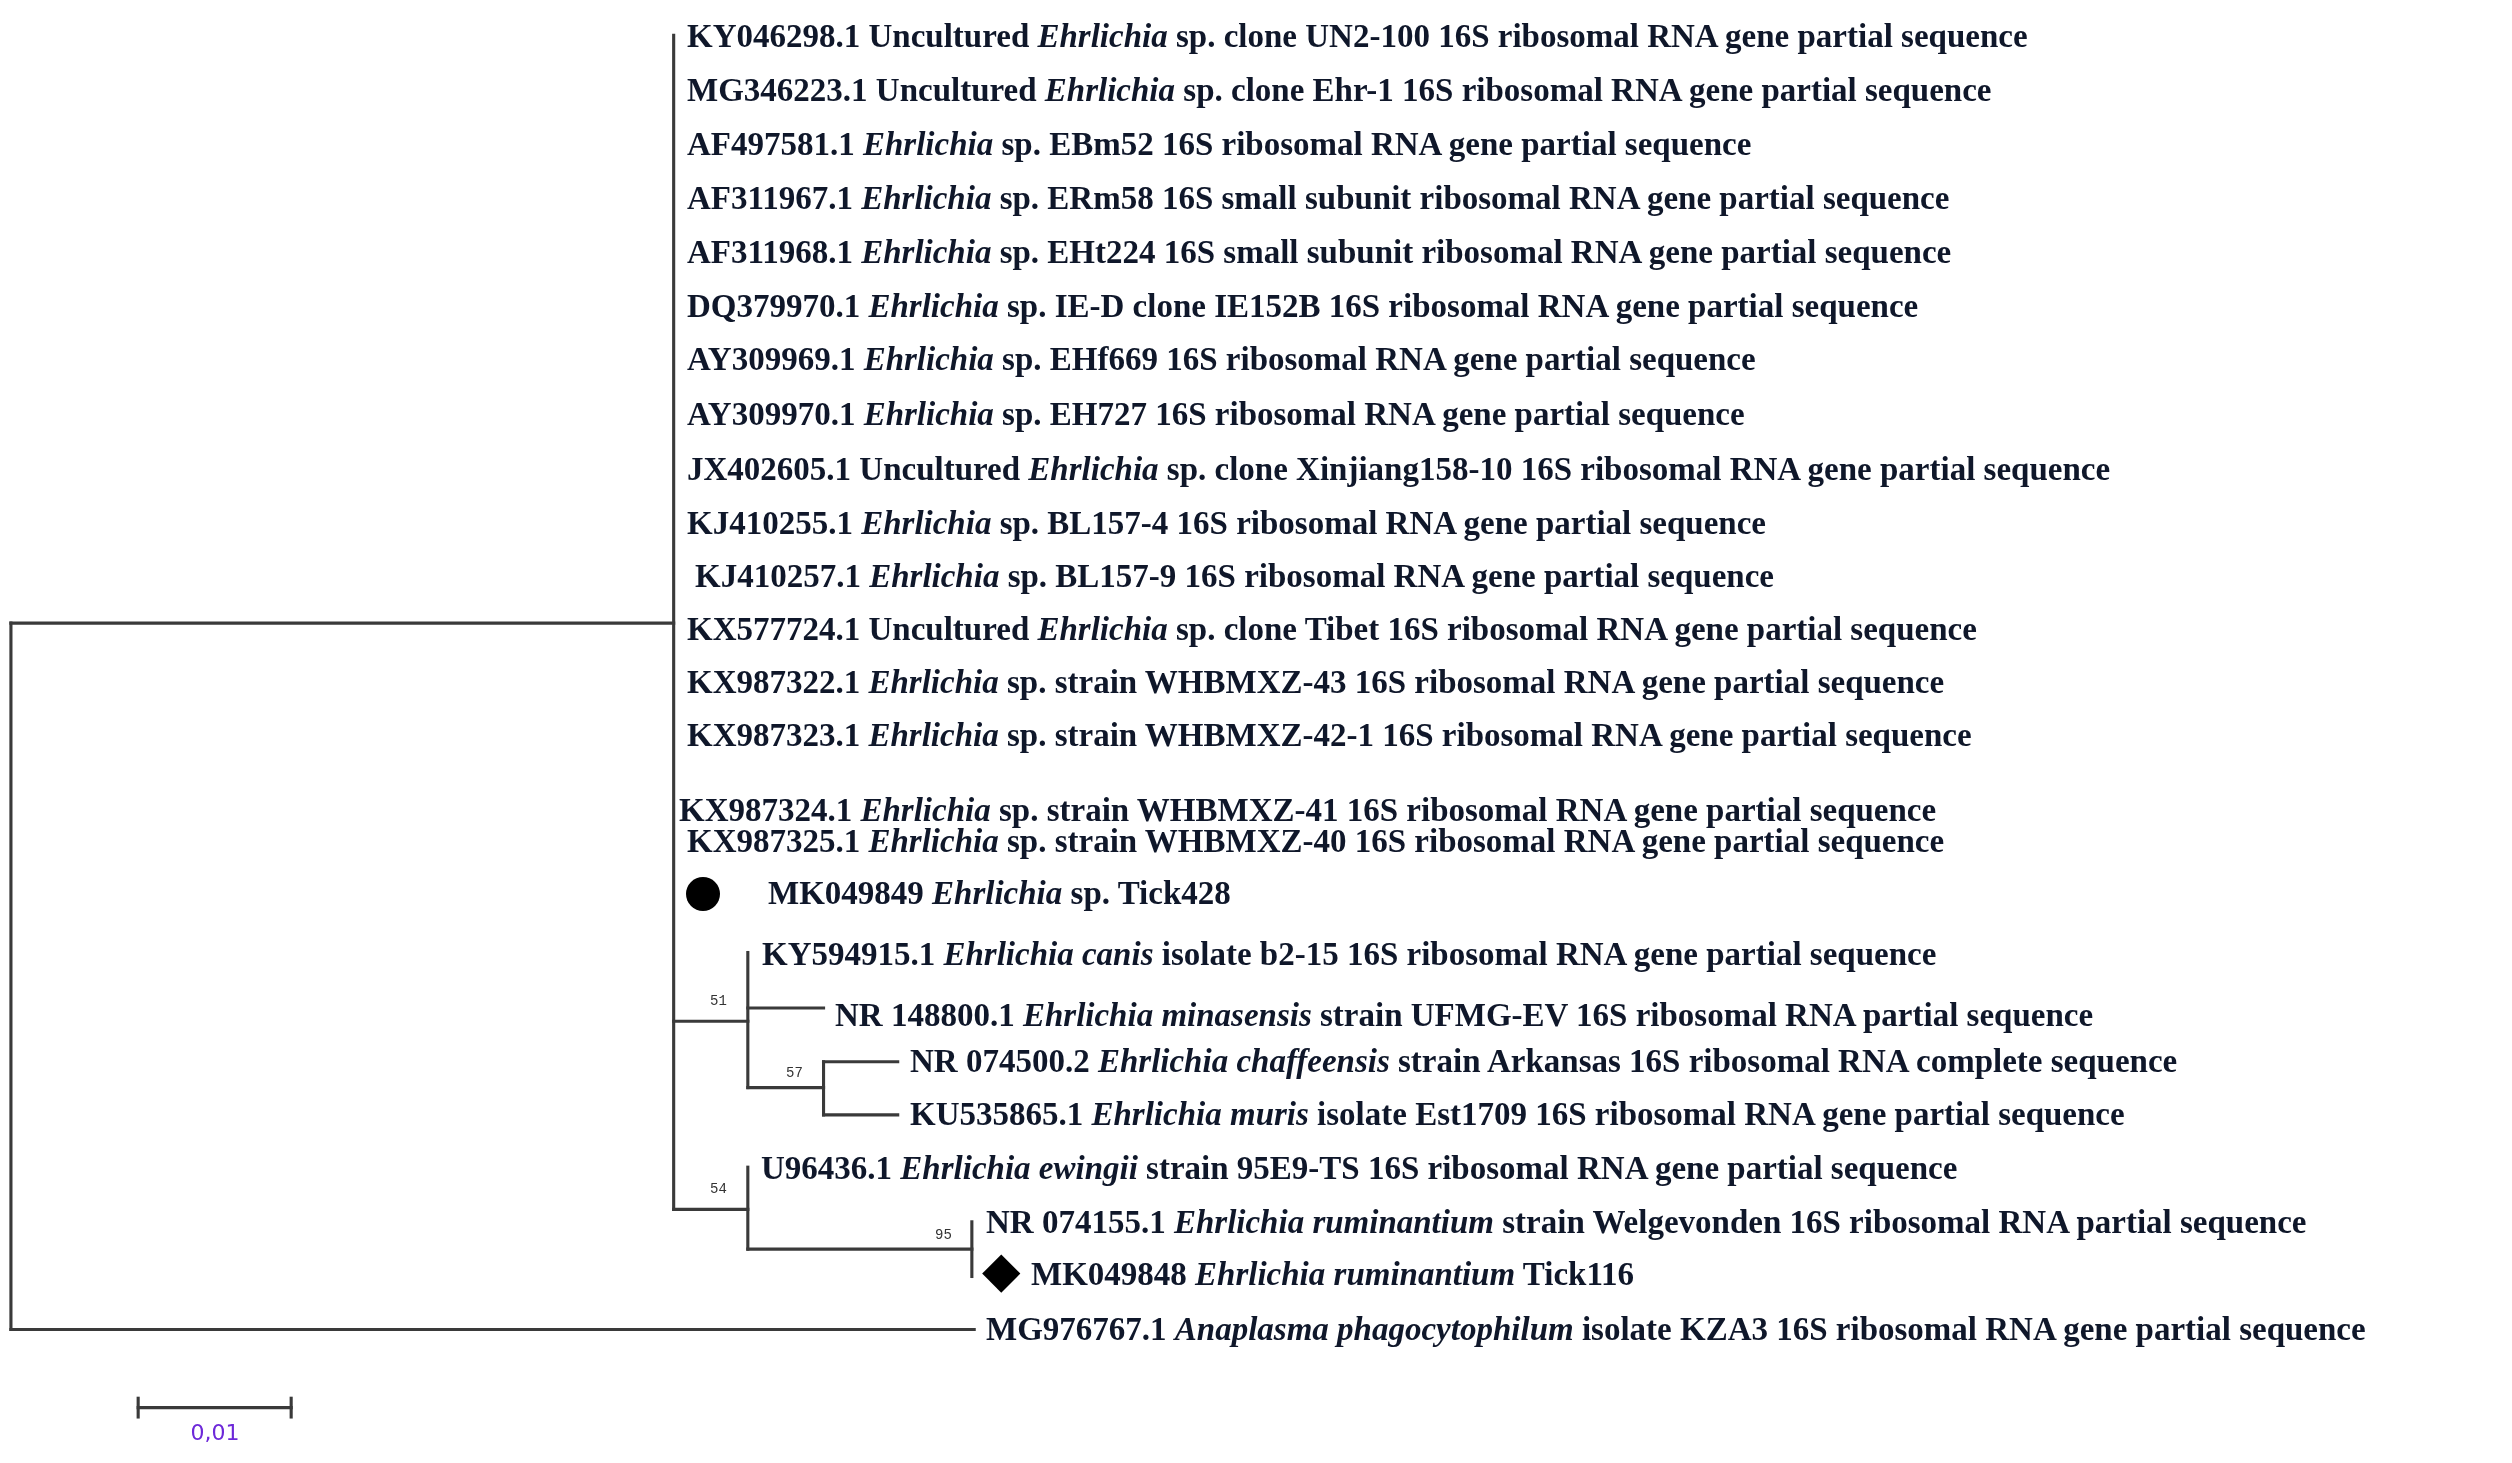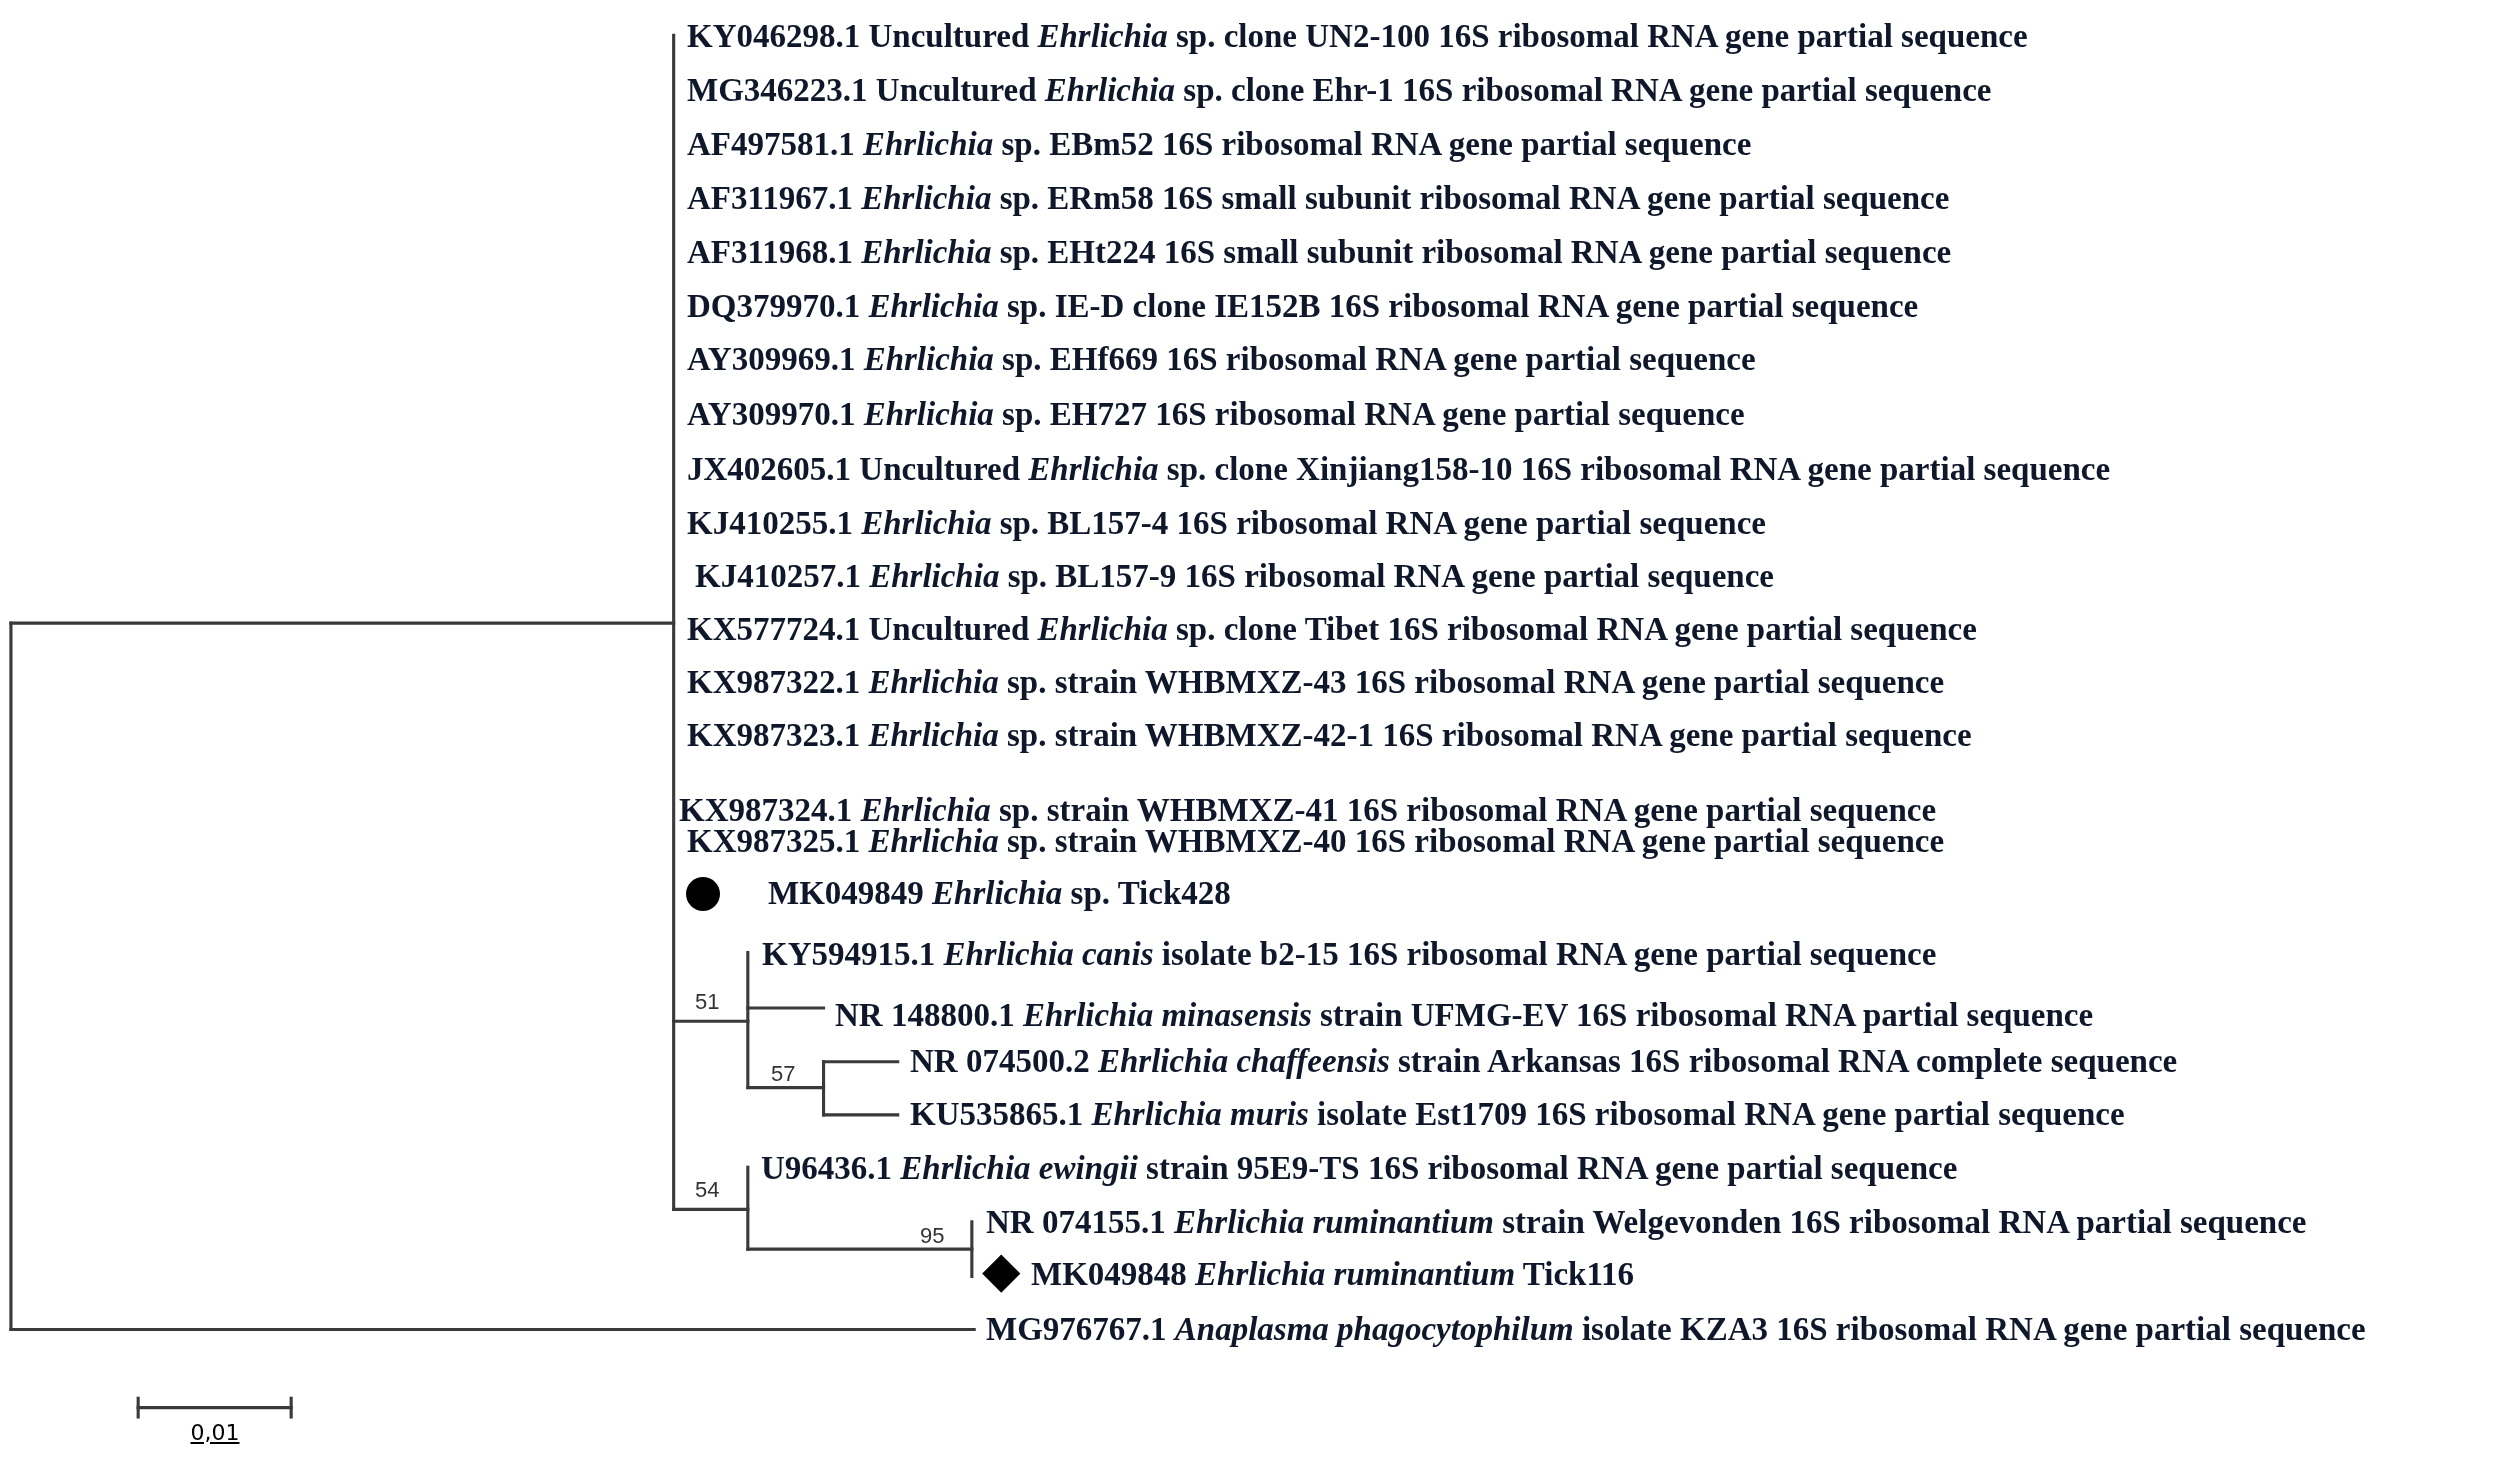--- a/index.html
+++ b/index.html
@@ -11,41 +11,41 @@
     height: 47px; line-height: 47px;
     white-space: nowrap;
     font-family: "Liberation Serif", serif;
     font-weight: bold;
     font-size: 33px;
     color: #0f172a;
   }
   .leaf i { font-style: italic; }
   .support {
     position: absolute;
-    font-family: Liberation Sans, sans-serif;
-    font-size: 22px;
+    font-family: Liberation Mono, monospace;
+    font-size: 14px;
     color: #333333;
     line-height: 23.4px;
-    text-align: left;
+    text-align: center;
     width: 47px;
   }
   .marker-circle {
     position: absolute; width: 34px; height: 34px; border-radius: 50%;
     background: #000000;
   }
   .marker-diamond {
     position: absolute; width: 26.5px; height: 26.5px; background: #000000;
     transform: rotate(45deg);
   }
   .scale-label {
     position: absolute;
     font-family: "DejaVu Sans", sans-serif;
     font-size: 22px;
-    color: #000000;
-    width: 94px; text-align: center; text-decoration: underline;
+    color: #6d28d9;
+    width: 94px; text-align: center;
   }
 </style>
 </head>
 <body>
 
 <svg id="tree" xmlns="http://www.w3.org/2000/svg" width="2512" height="1464" viewBox="0 0 3218 1875">
   <g id="branches">
       <line x1="14" y1="798" x2="14" y2="1703" class="branch" stroke="#3a3a3a"></line>
       <line x1="14" y1="798" x2="863" y2="798" class="branch" stroke="#3a3a3a"></line>
       <line x1="14" y1="1703" x2="1248" y2="1703" class="branch" stroke="#3a3a3a"></line>

